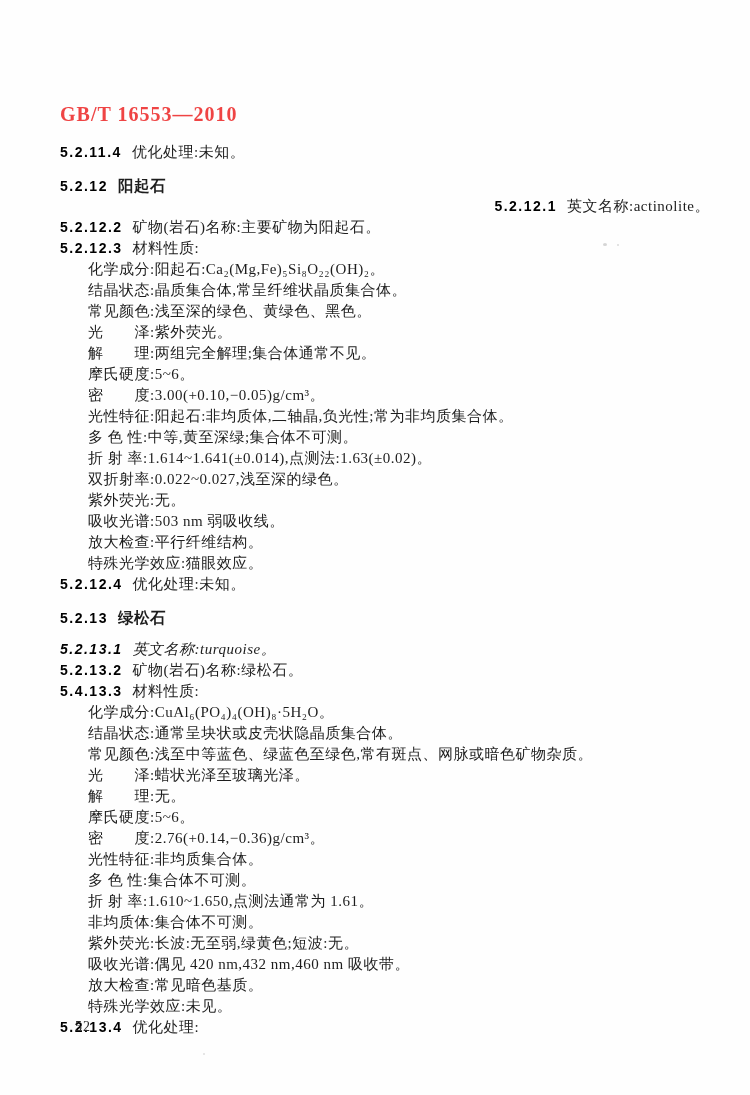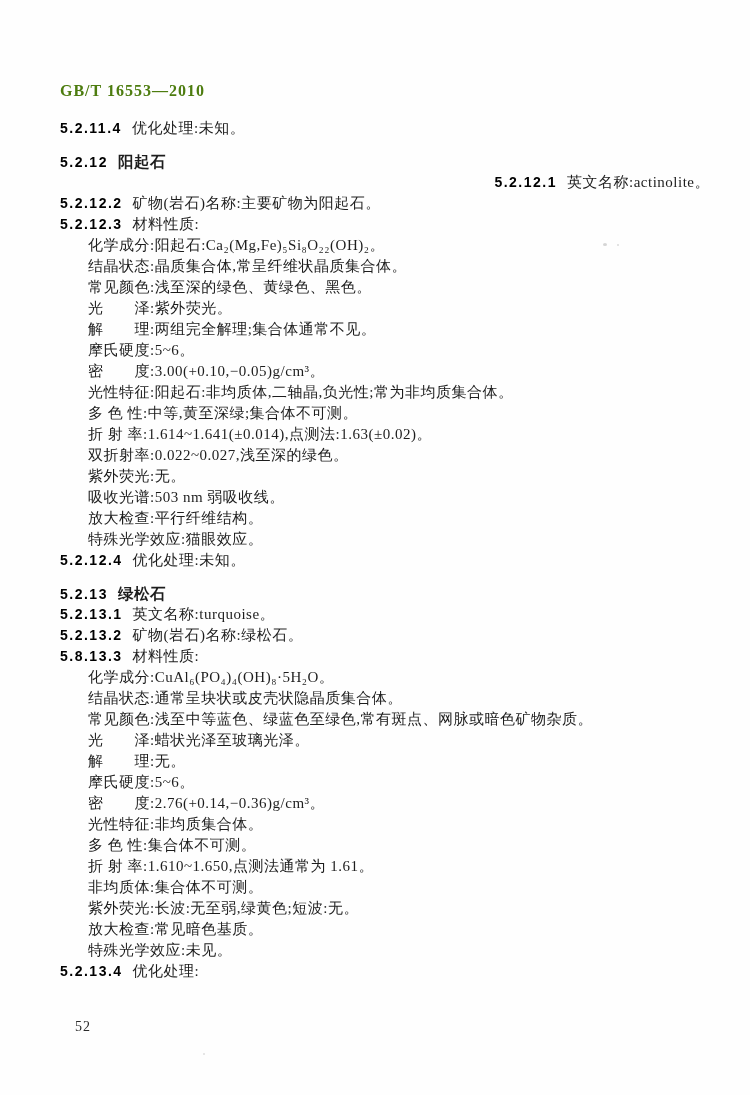--- a/index.html
+++ b/index.html
@@ -12,25 +12,26 @@
     color:#1d1d1d;
     overflow:hidden;
   }
   .content{
     position:absolute;
     left:60px;top:80px;right:40px;
   }
   .std-header{
     font-family:"Liberation Serif","DejaVu Serif",serif;
     font-weight:bold;
-    font-size:16px;
+    font-size:20px;
     letter-spacing:1px;
     height:21px;line-height:21px;
     margin-bottom:17px;
-    color:#4d7c0f;
+    color:#ef4444;
+    margin-top:24px;
   }
   .line{
     height:21px;line-height:21px;
     font-size:15px;
     letter-spacing:0.5px;
     white-space:nowrap;
   }
   .line .num{
     display:inline-block;
     font-family:"Liberation Sans","DejaVu Sans",sans-serif;
@@ -83,35 +84,36 @@
         <div class="line property"><span class="text">光性特征:阳起石:非均质体,二轴晶,负光性;常为非均质集合体。</span></div>
         <div class="line property"><span class="text">多 色 性:中等,黄至深绿;集合体不可测。</span></div>
         <div class="line property"><span class="text">折 射 率:1.614~1.641(±0.014),点测法:1.63(±0.02)。</span></div>
         <div class="line property"><span class="text">双折射率:0.022~0.027,浅至深的绿色。</span></div>
         <div class="line property"><span class="text">紫外荧光:无。</span></div>
         <div class="line property"><span class="text">吸收光谱:503 nm 弱吸收线。</span></div>
         <div class="line property"><span class="text">放大检查:平行纤维结构。</span></div>
         <div class="line property"><span class="text">特殊光学效应:猫眼效应。</span></div>
         <div class="line clause"><span class="num num4">5.2.12.4</span><span class="text">优化处理:未知。</span></div>
         <div class="line heading" style="margin-top: 12px;"><span class="num num3">5.2.13</span><span class="heading-title">绿松石</span></div>
-        <div class="line clause" style=""><span class="num num4">5.2.13.1</span><span class="text">英文名称:turquoise。</span></div>
+        <div class="line clause" style="margin-top: 11px; font-style: italic;"><span class="num num4">5.2.13.1</span><span class="text">英文名称:turquoise。</span></div>
         <div class="line clause"><span class="num num4">5.2.13.2</span><span class="text">矿物(岩石)名称:绿松石。</span></div>
-        <div class="line clause"><span class="num num4">5.8.13.3</span><span class="text">材料性质:</span></div>
+        <div class="line clause"><span class="num num4">5.4.13.3</span><span class="text">材料性质:</span></div>
         <div class="line property"><span class="text">化学成分:CuAl₆(PO₄)₄(OH)₈·5H₂O。</span></div>
         <div class="line property"><span class="text">结晶状态:通常呈块状或皮壳状隐晶质集合体。</span></div>
         <div class="line property"><span class="text">常见颜色:浅至中等蓝色、绿蓝色至绿色,常有斑点、网脉或暗色矿物杂质。</span></div>
         <div class="line property"><span class="text">光　　泽:蜡状光泽至玻璃光泽。</span></div>
         <div class="line property"><span class="text">解　　理:无。</span></div>
         <div class="line property"><span class="text">摩氏硬度:5~6。</span></div>
         <div class="line property"><span class="text">密　　度:2.76(+0.14,−0.36)g/cm³。</span></div>
         <div class="line property"><span class="text">光性特征:非均质集合体。</span></div>
         <div class="line property"><span class="text">多 色 性:集合体不可测。</span></div>
         <div class="line property"><span class="text">折 射 率:1.610~1.650,点测法通常为 1.61。</span></div>
         <div class="line property"><span class="text">非均质体:集合体不可测。</span></div>
         <div class="line property"><span class="text">紫外荧光:长波:无至弱,绿黄色;短波:无。</span></div>
+        <div class="line property"><span class="text">吸收光谱:偶见 420 nm,432 nm,460 nm 吸收带。</span></div>
         <div class="line property"><span class="text">放大检查:常见暗色基质。</span></div>
         <div class="line property"><span class="text">特殊光学效应:未见。</span></div>
         <div class="line clause"><span class="num num4">5.2.13.4</span><span class="text">优化处理:</span></div>
       </div>
   </div>
 
   <div class="page-number">52</div>
 
   <div class="speck s1"></div>
   <div class="speck s2"></div>

